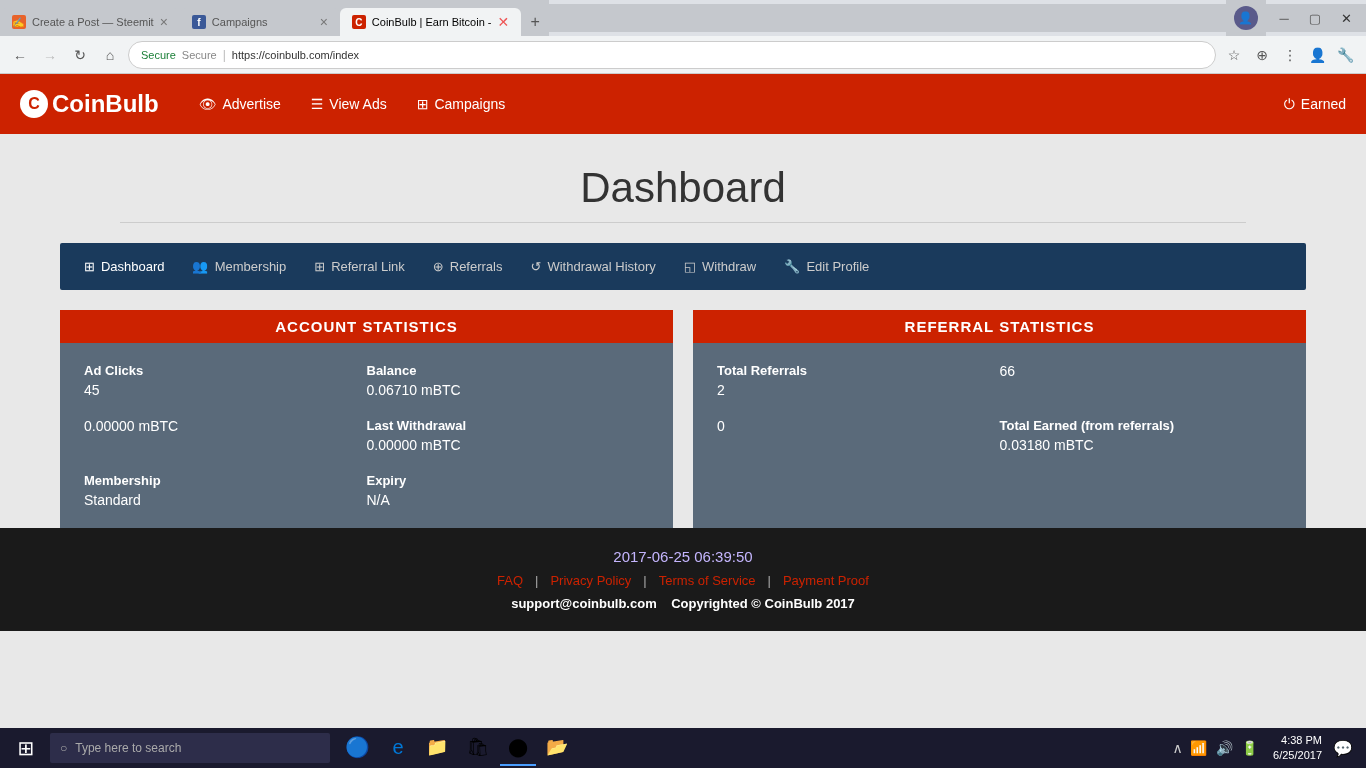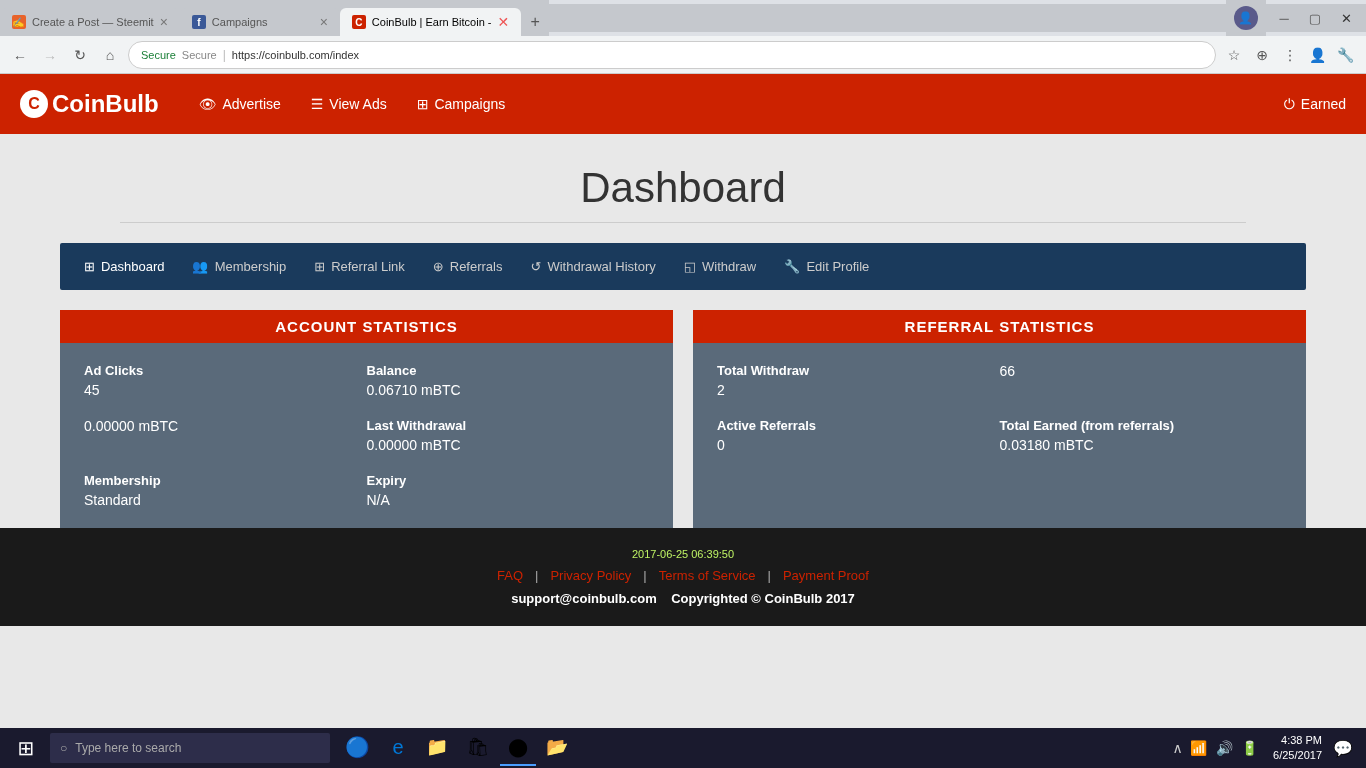--- a/index.html
+++ b/index.html
@@ -49,21 +49,21 @@
     .stats-card { flex: 1; background: #5a6a7a; border: none; }
     .stats-card:first-child { margin-right: 20px; }
     .stats-header { background: #cc2200; color: white; font-size: 15px; font-weight: bold; text-align: center; padding: 8px; letter-spacing: 1px; }
     .stats-body { background: #5a6a7a; padding: 20px 24px; display: grid; grid-template-columns: 1fr 1fr; gap: 20px 0; }
     .stat-item { }
     .stat-label { color: white; font-size: 13px; font-weight: bold; margin-bottom: 4px; }
     .stat-value { color: white; font-size: 14px; }
 
     
     .footer { background: #1a1a1a; color: #aaa; padding: 20px; text-align: center; margin: 0 -60px; }
-    .footer-timestamp { font-size: 11px; margin-bottom: 8px; color: #bef264; }
+    .footer-timestamp { font-size: 15px; margin-bottom: 8px; color: #c4b5fd; }
     .footer-links { display: flex; justify-content: center; align-items: center; gap: 12px; margin-bottom: 8px; }
     .footer-link { color: #cc2200; text-decoration: none; font-size: 13px; cursor: pointer; }
     .footer-divider { color: #aaa; font-size: 13px; }
     .footer-copy { color: #ddd; font-size: 13px; }
     .footer-copy span { color: white; font-weight: bold; }
 
     
     .taskbar { position: fixed; bottom: 0; left: 0; width: 1366px; height: 40px; background: #1a1a2e; display: flex; align-items: center; padding: 0 8px; gap: 6px; z-index: 100; }
     .taskbar-start { width: 36px; height: 36px; display: flex; align-items: center; justify-content: center; cursor: pointer; }
     .start-icon { font-size: 20px; color: white; }
@@ -236,28 +236,27 @@
             <div class="stat-label">Expiry</div>
             <div class="stat-value">N/A</div>
           </div>
         </div>
       </div>
 
       <div class="stats-card">
         <div class="stats-header">REFERRAL STATISTICS</div>
         <div class="stats-body">
           <div class="stat-item">
-            <div class="stat-label">Total Withdraw</div>
+            <div class="stat-label">Total Referrals</div>
             <div class="stat-value">2</div>
           </div>
           <div class="stat-item">
             <div class="stat-value">66</div>
           </div>
           <div class="stat-item">
-            <div class="stat-label">Active Referrals</div>
             <div class="stat-value">0</div>
           </div>
           <div class="stat-item">
             <div class="stat-label">Total Earned (from referrals)</div>
             <div class="stat-value">0.03180 mBTC</div>
           </div>
         </div>
       </div>
     </div>
 

